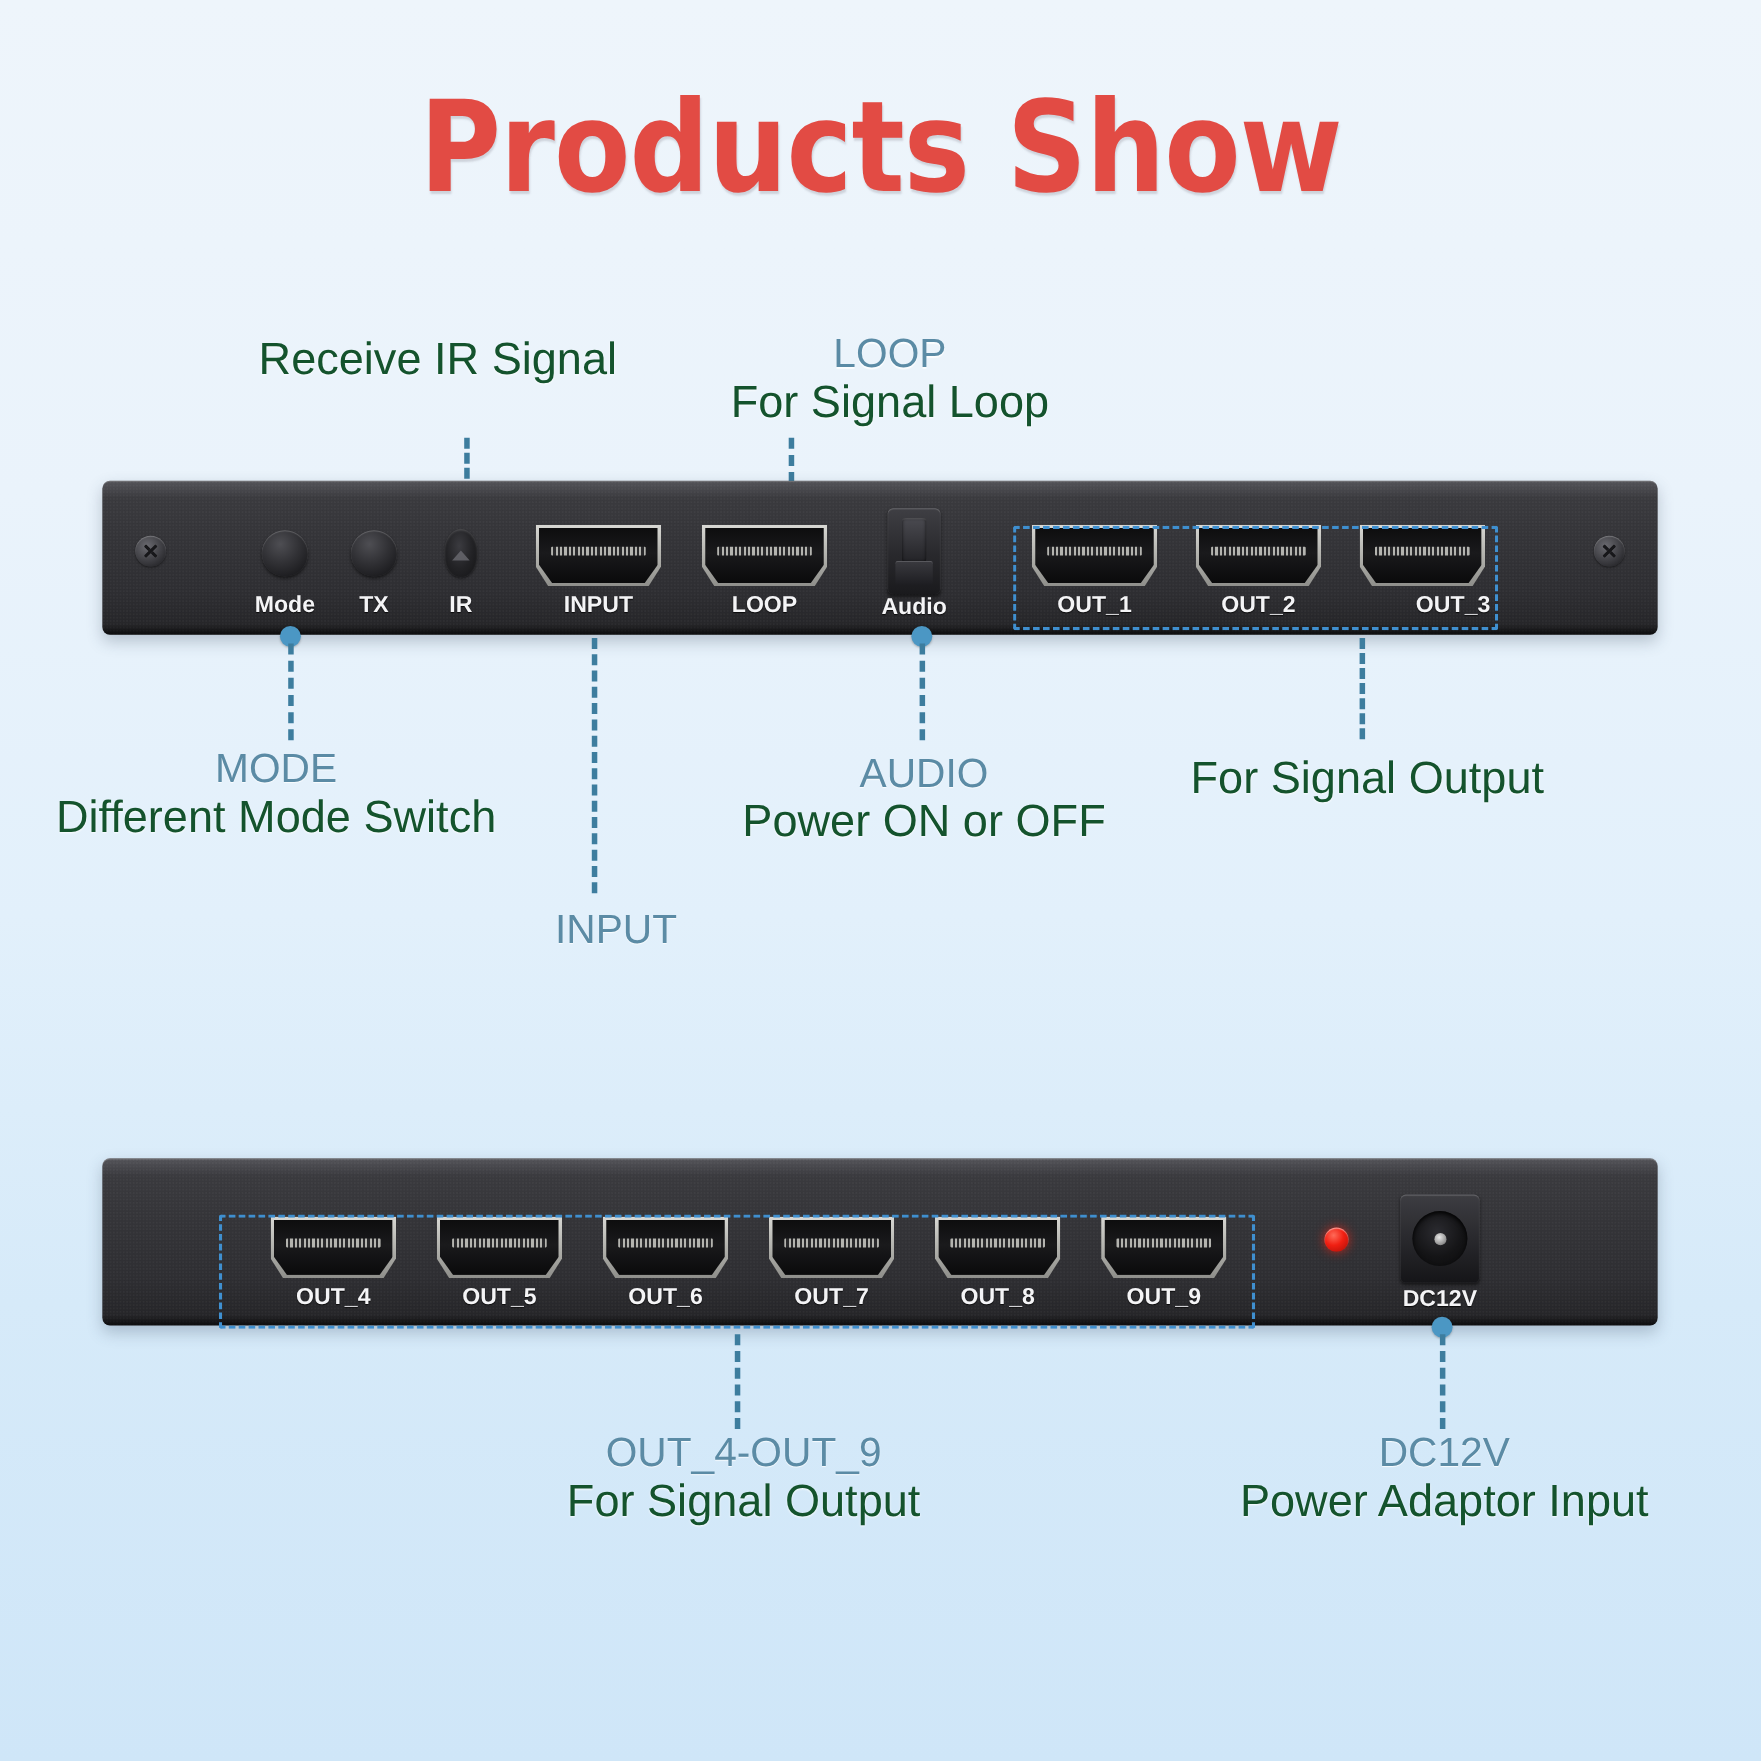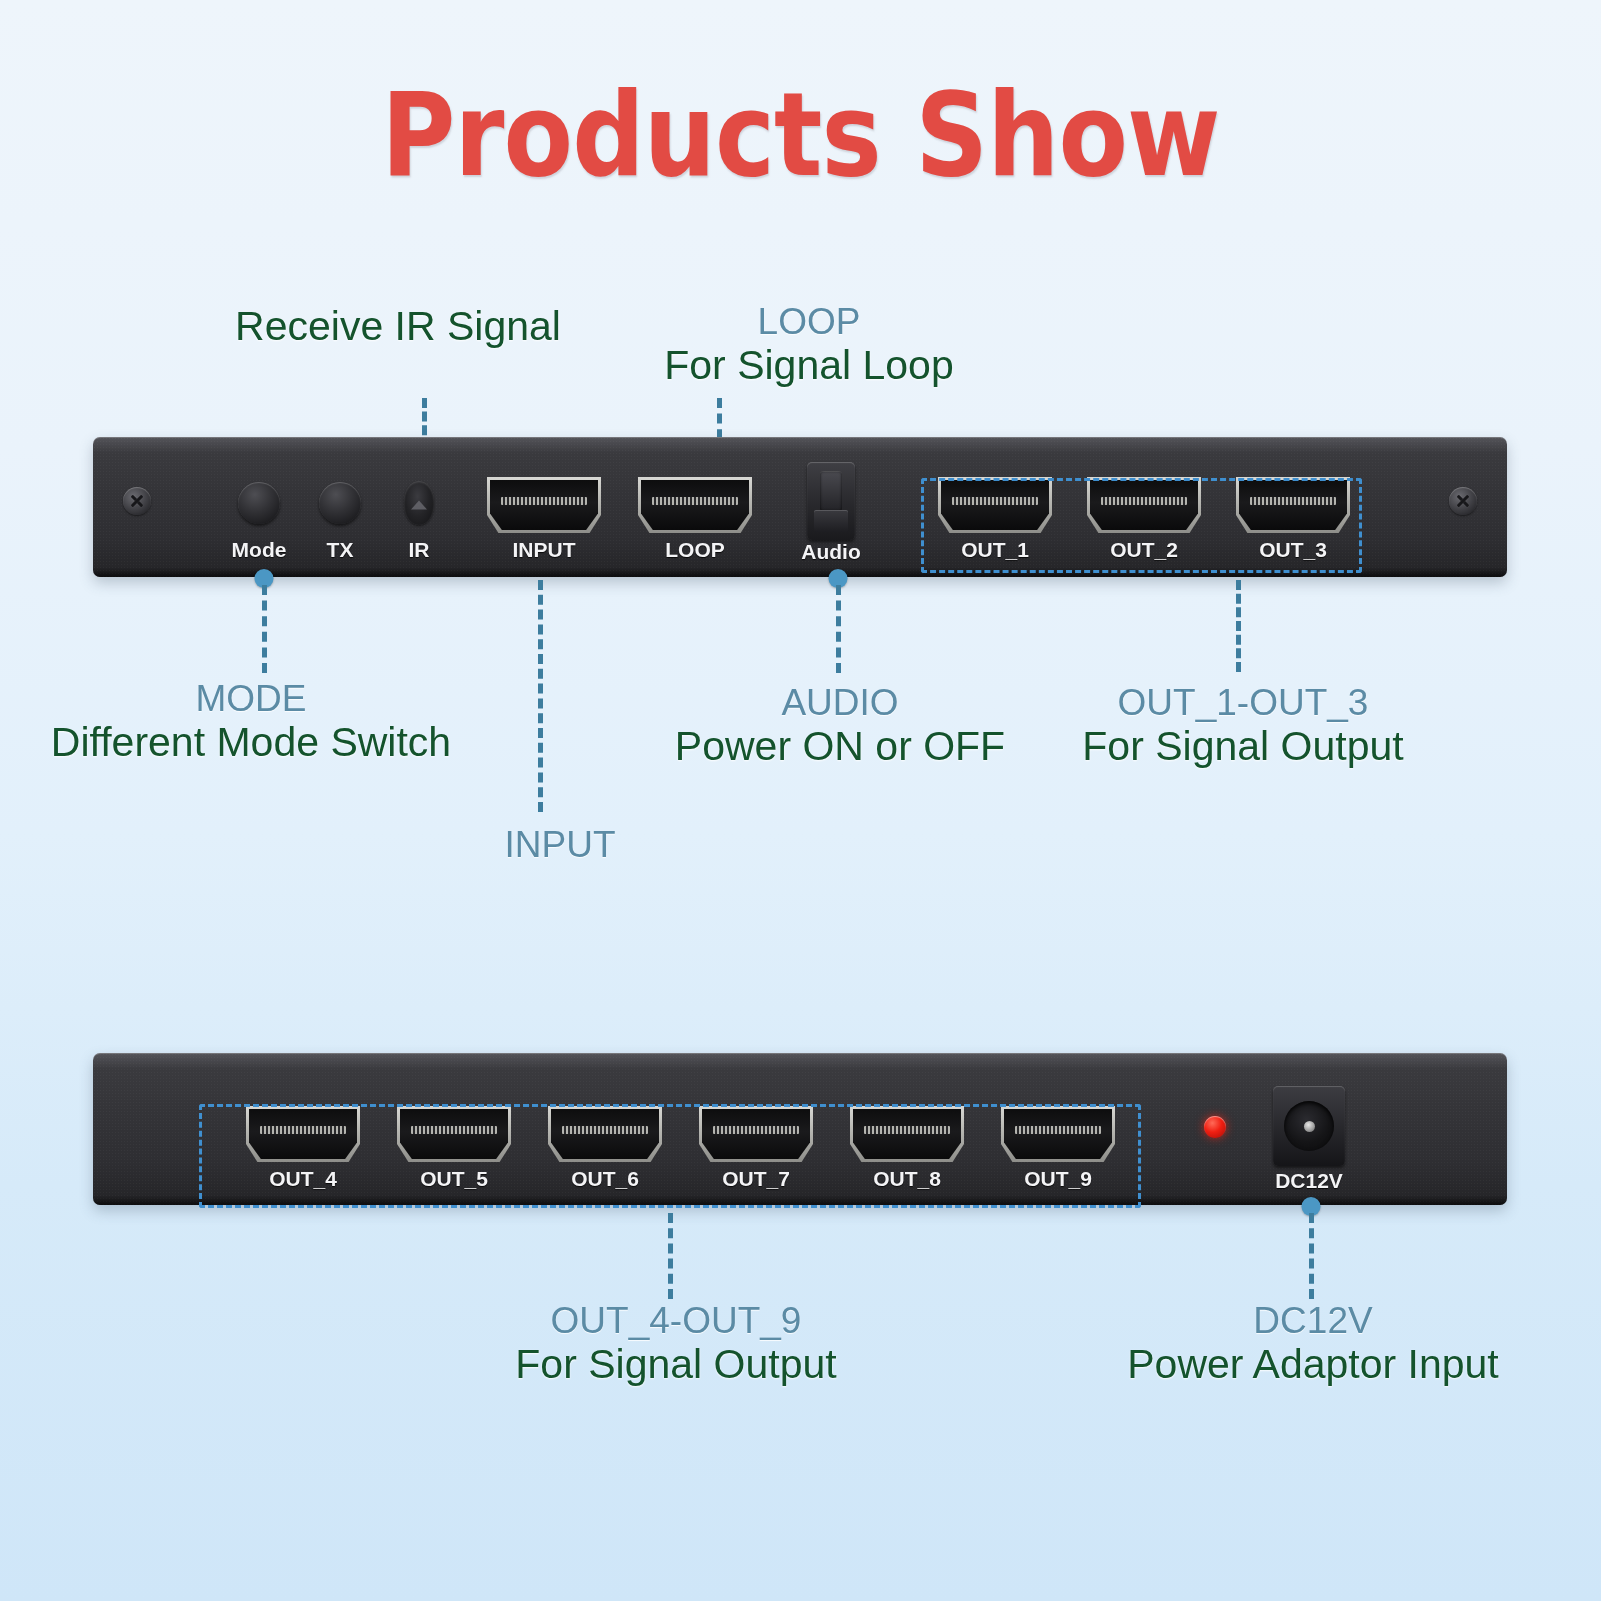--- a/index.html
+++ b/index.html
@@ -291,21 +291,21 @@
       </div>
     <span class="port-label" style="top:61px;">OUT_2</span>
   </div>
 
   <div class="port" style="left:1143px; top:40px;">
     <div class="hdmi">
         <div class="cav">
           <div class="pins"></div>
         </div>
       </div>
-    <span class="port-label" style="top:61px;">OUT_3</span>
+    <span class="port-label" style="top:61px;margin-left:28px;">OUT_3</span>
   </div>
 </div>
 
 <div class="group-box" style="left:921px; top:478px; width:441px; height:95px;"></div>
 
 <div class="leader-dot" style="left:264px; top:569px;"></div>
 <div class="leader" style="left:262px; top:585px; height:88px;"></div>
 
 <div class="leader" style="left:538px; top:580px; height:232px;"></div>
 
@@ -318,21 +318,20 @@
   <span class="k">MODE</span>
   <span class="d">Different Mode Switch</span>
 </div>
 
 <div class="callout" style="left:840px; top:684px; transform:translateX(-50%);">
   <span class="k">AUDIO</span>
   <span class="d">Power ON or OFF</span>
 </div>
 
 <div class="callout" style="left:1243px; top:684px; transform:translateX(-50%);">
-  <span class="k">OUT_1-OUT_3</span>
   <span class="d">For  Signal Output</span>
 </div>
 
 <div class="callout" style="left:560px; top:826px; transform:translateX(-50%);">
   <span class="k">INPUT</span>
 </div>
 
 <div class="device" id="device-bottom">
 
   <div class="port" style="left:153px; top:53px;">

